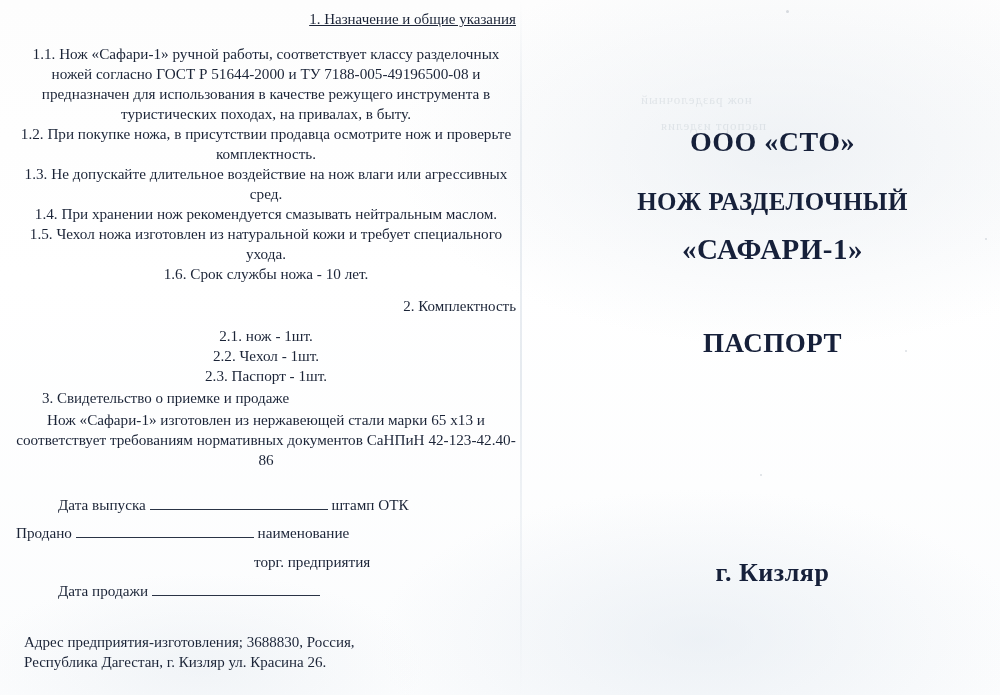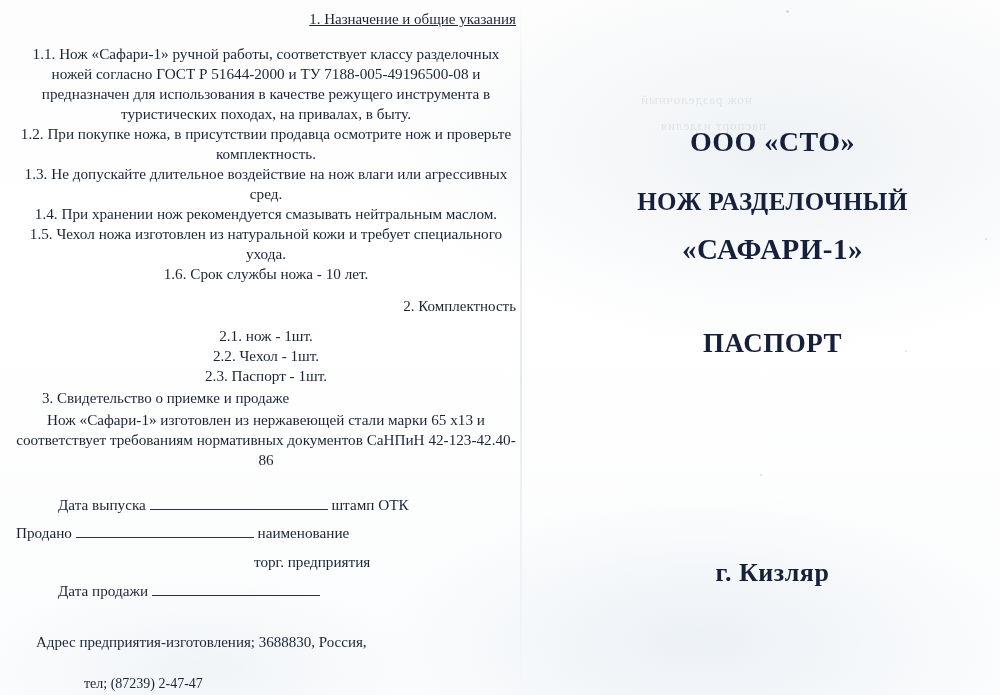--- a/index.html
+++ b/index.html
@@ -97,21 +97,21 @@
     height: 0.95em;
     vertical-align: baseline;
   }
   .rule.w1 { width: 178px; }
   .rule.w2 { width: 178px; }
   .rule.w3 { width: 168px; }
   .indent-right { display: inline-block; padding-left: 196px; }
 
   .addr {
     margin-top: 26px;
-    margin-left: 20px;
+    margin-left: 8px;
     font-size: 15px;
     line-height: 1.35;
   }
   .phones {
     margin-top: 22px;
     margin-left: 68px;
     font-size: 14px;
     line-height: 1.45;
   }
 
@@ -201,20 +201,21 @@
         <span class="indent-right">торг. предприятия</span>
       </div>
       <div class="field-row">
         <span>Дата продажи</span>
         <span class="rule w3"></span>
       </div>
     </div>
 
     <div class="addr">
       <div>Адрес предприятия-изготовления; 3688830, Россия,</div>
+      <div>Республика Дагестан, г. Кизляр ул. Красина 26.</div>
     </div>
 
     <div class="phones">
       <div>тел; (87239) 2-47-47</div>
 
     </div>
   </div>
 
   <div class="right-col">
     <div class="cover-line cover-org">ООО «СТО»</div>

